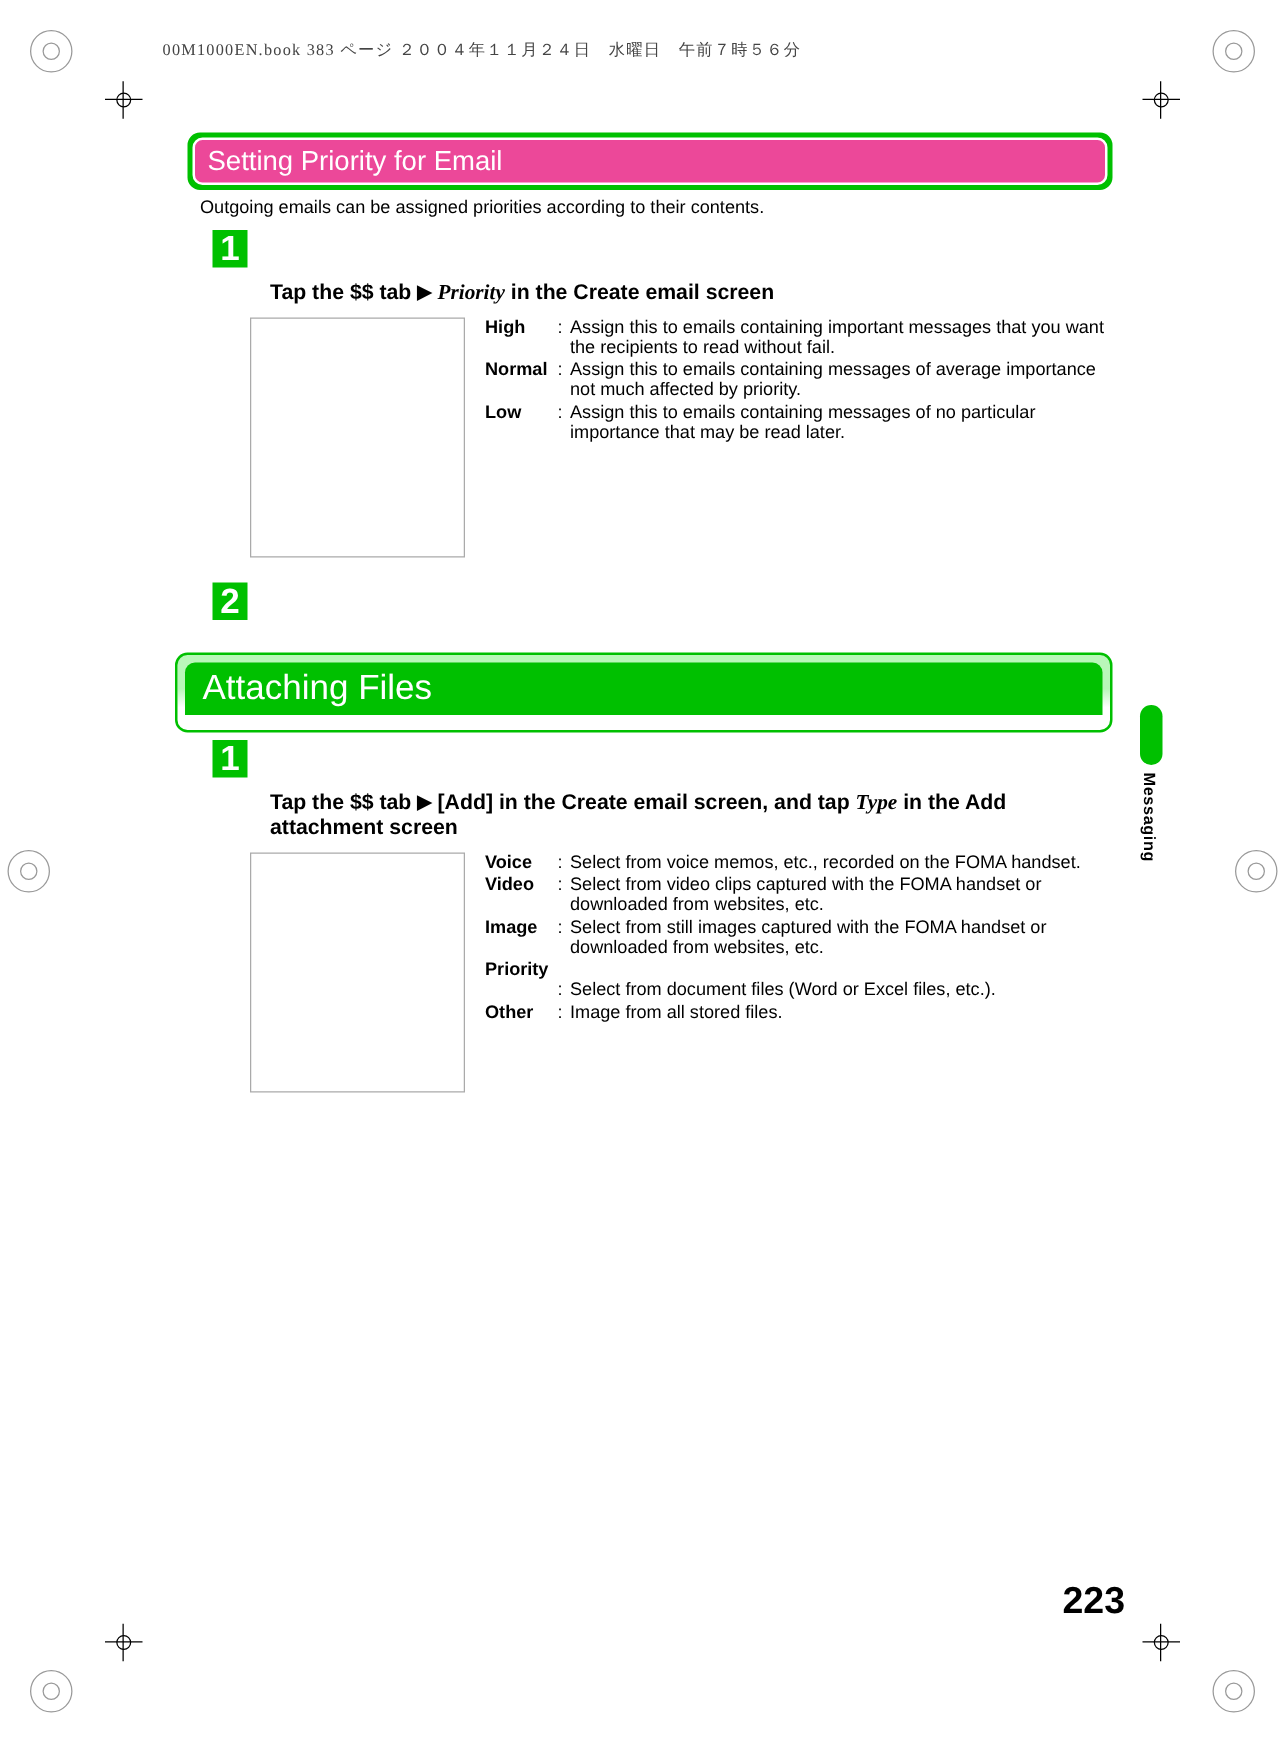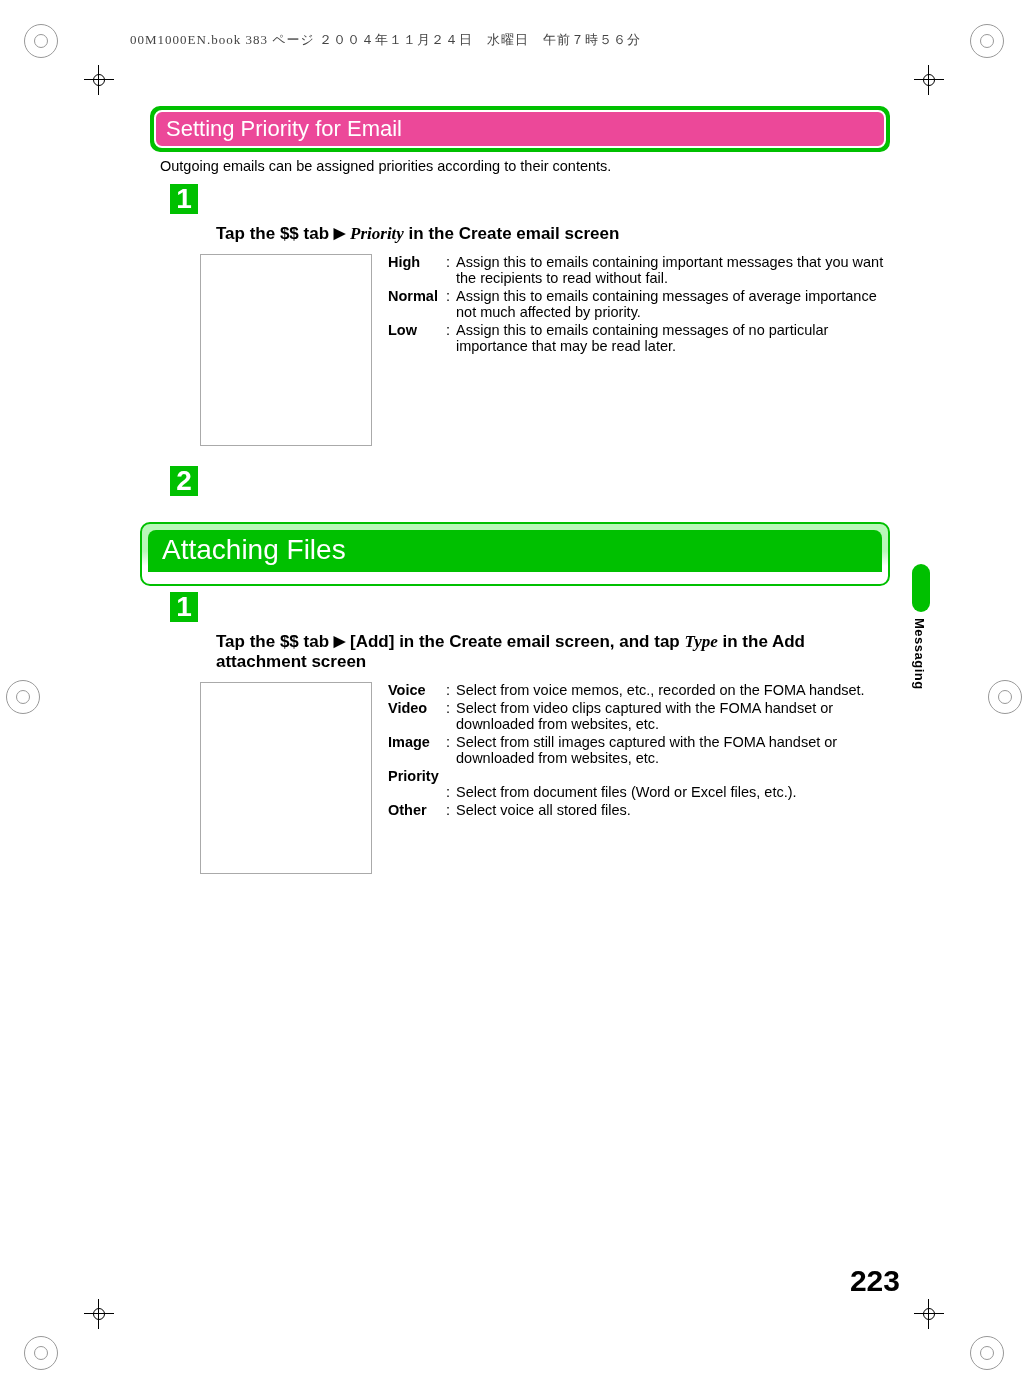--- a/index.html
+++ b/index.html
@@ -265,21 +265,21 @@
       <div class="def-row stack">
         <div class="def-term wide">Priority</div>
         <div class="def-line">
           <div class="def-colon">:</div>
           <div class="def-desc">Select from document files (Word or Excel files, etc.).</div>
         </div>
       </div>
       <div class="def-row">
         <div class="def-term">Other</div>
         <div class="def-colon">:</div>
-        <div class="def-desc">Select voice all stored files.</div>
+        <div class="def-desc">Image from all stored files.</div>
       </div>
     </div>
   </div>
 
 </div>
 
 <div class="side-tab">
   <div class="pill"></div>
   <div class="txt">Messaging</div>
 </div>

